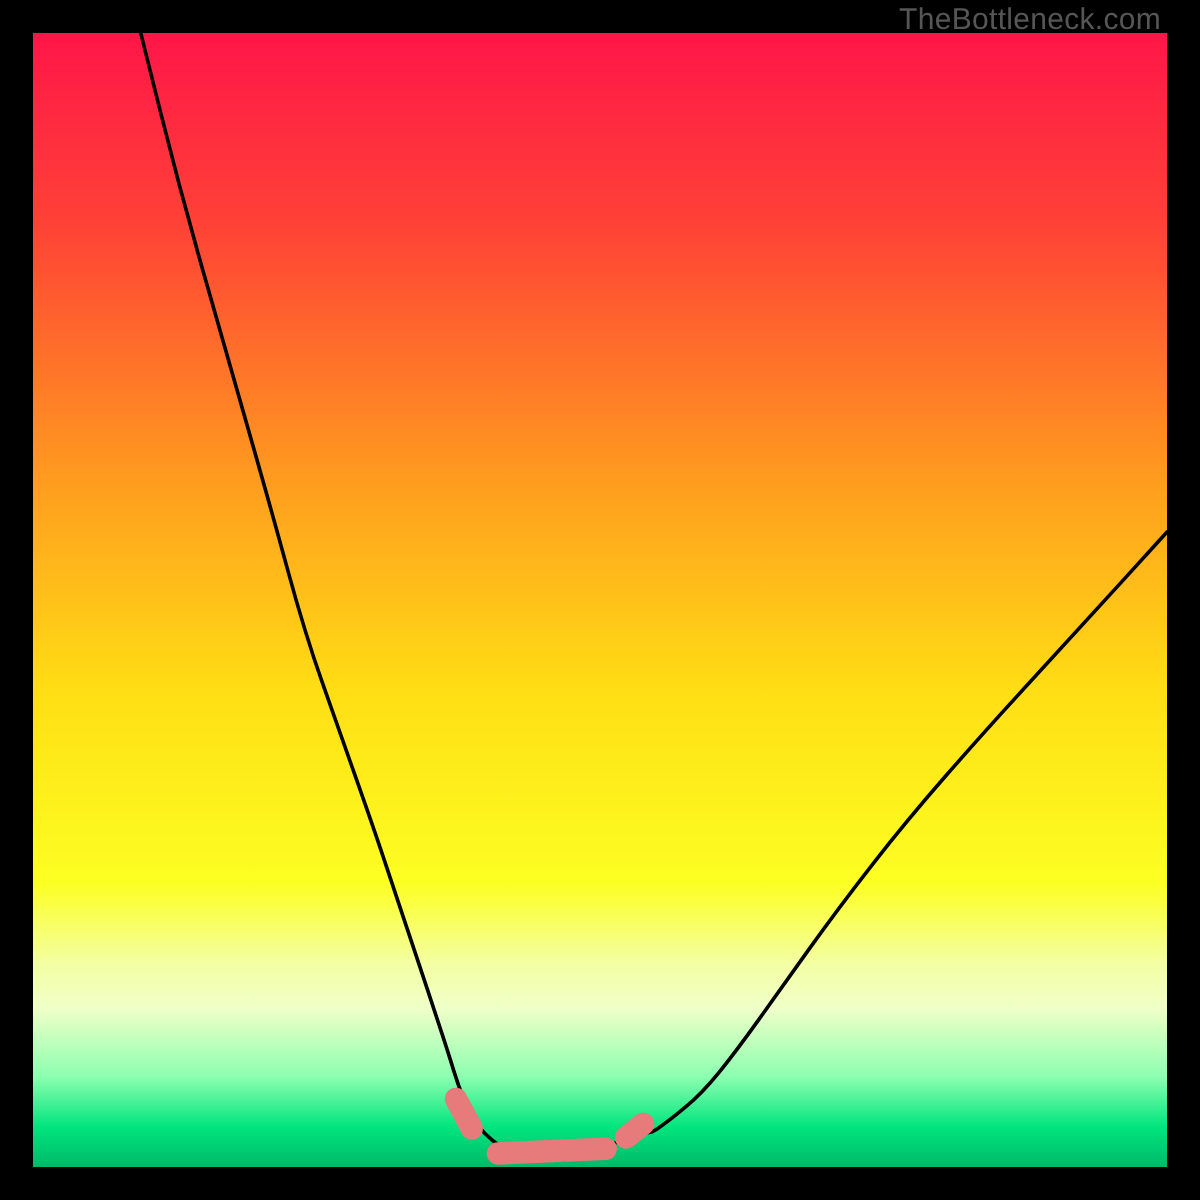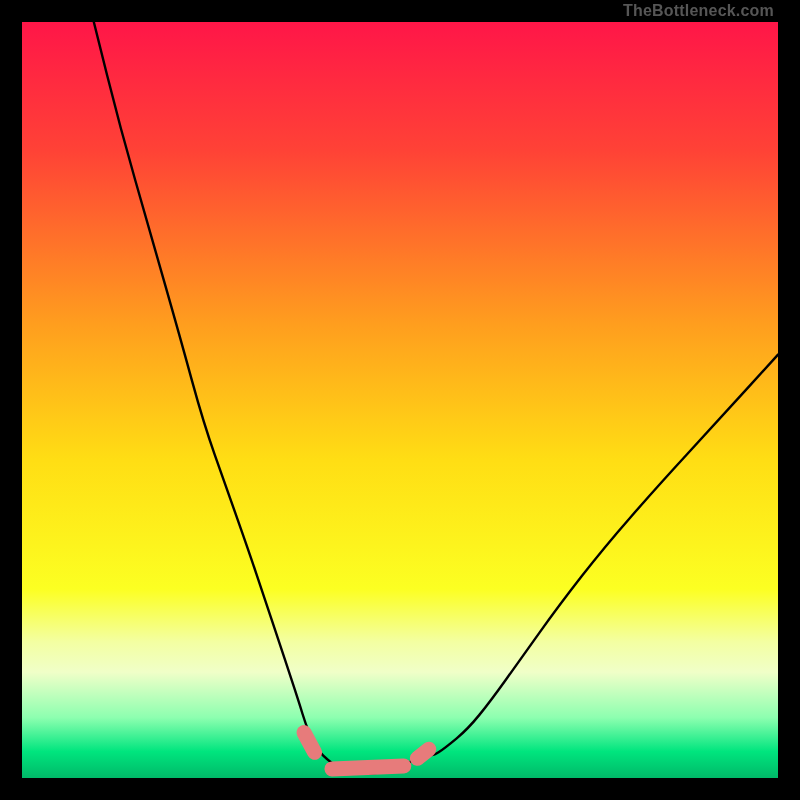--- a/index.html
+++ b/index.html
@@ -22,22 +22,22 @@
     top: 22px;
     width: 756px;
     height: 756px;
     overflow: hidden;
   }
   .attribution {
     position: absolute;
     top: 2px;
     right: 26px;
     font-family: Arial, Helvetica, sans-serif;
-    font-size: 16px;
-    font-weight: 700;
+    font-size: 20px;
+    font-weight: 400;
     color: #565656;
     letter-spacing: 0.2px;
   }
 </style>
 </head>
 <body>
 
 <div class="frame">
   <div class="plot">
     <svg width="756" height="756" viewBox="0 0 756 756" preserveAspectRatio="none">

